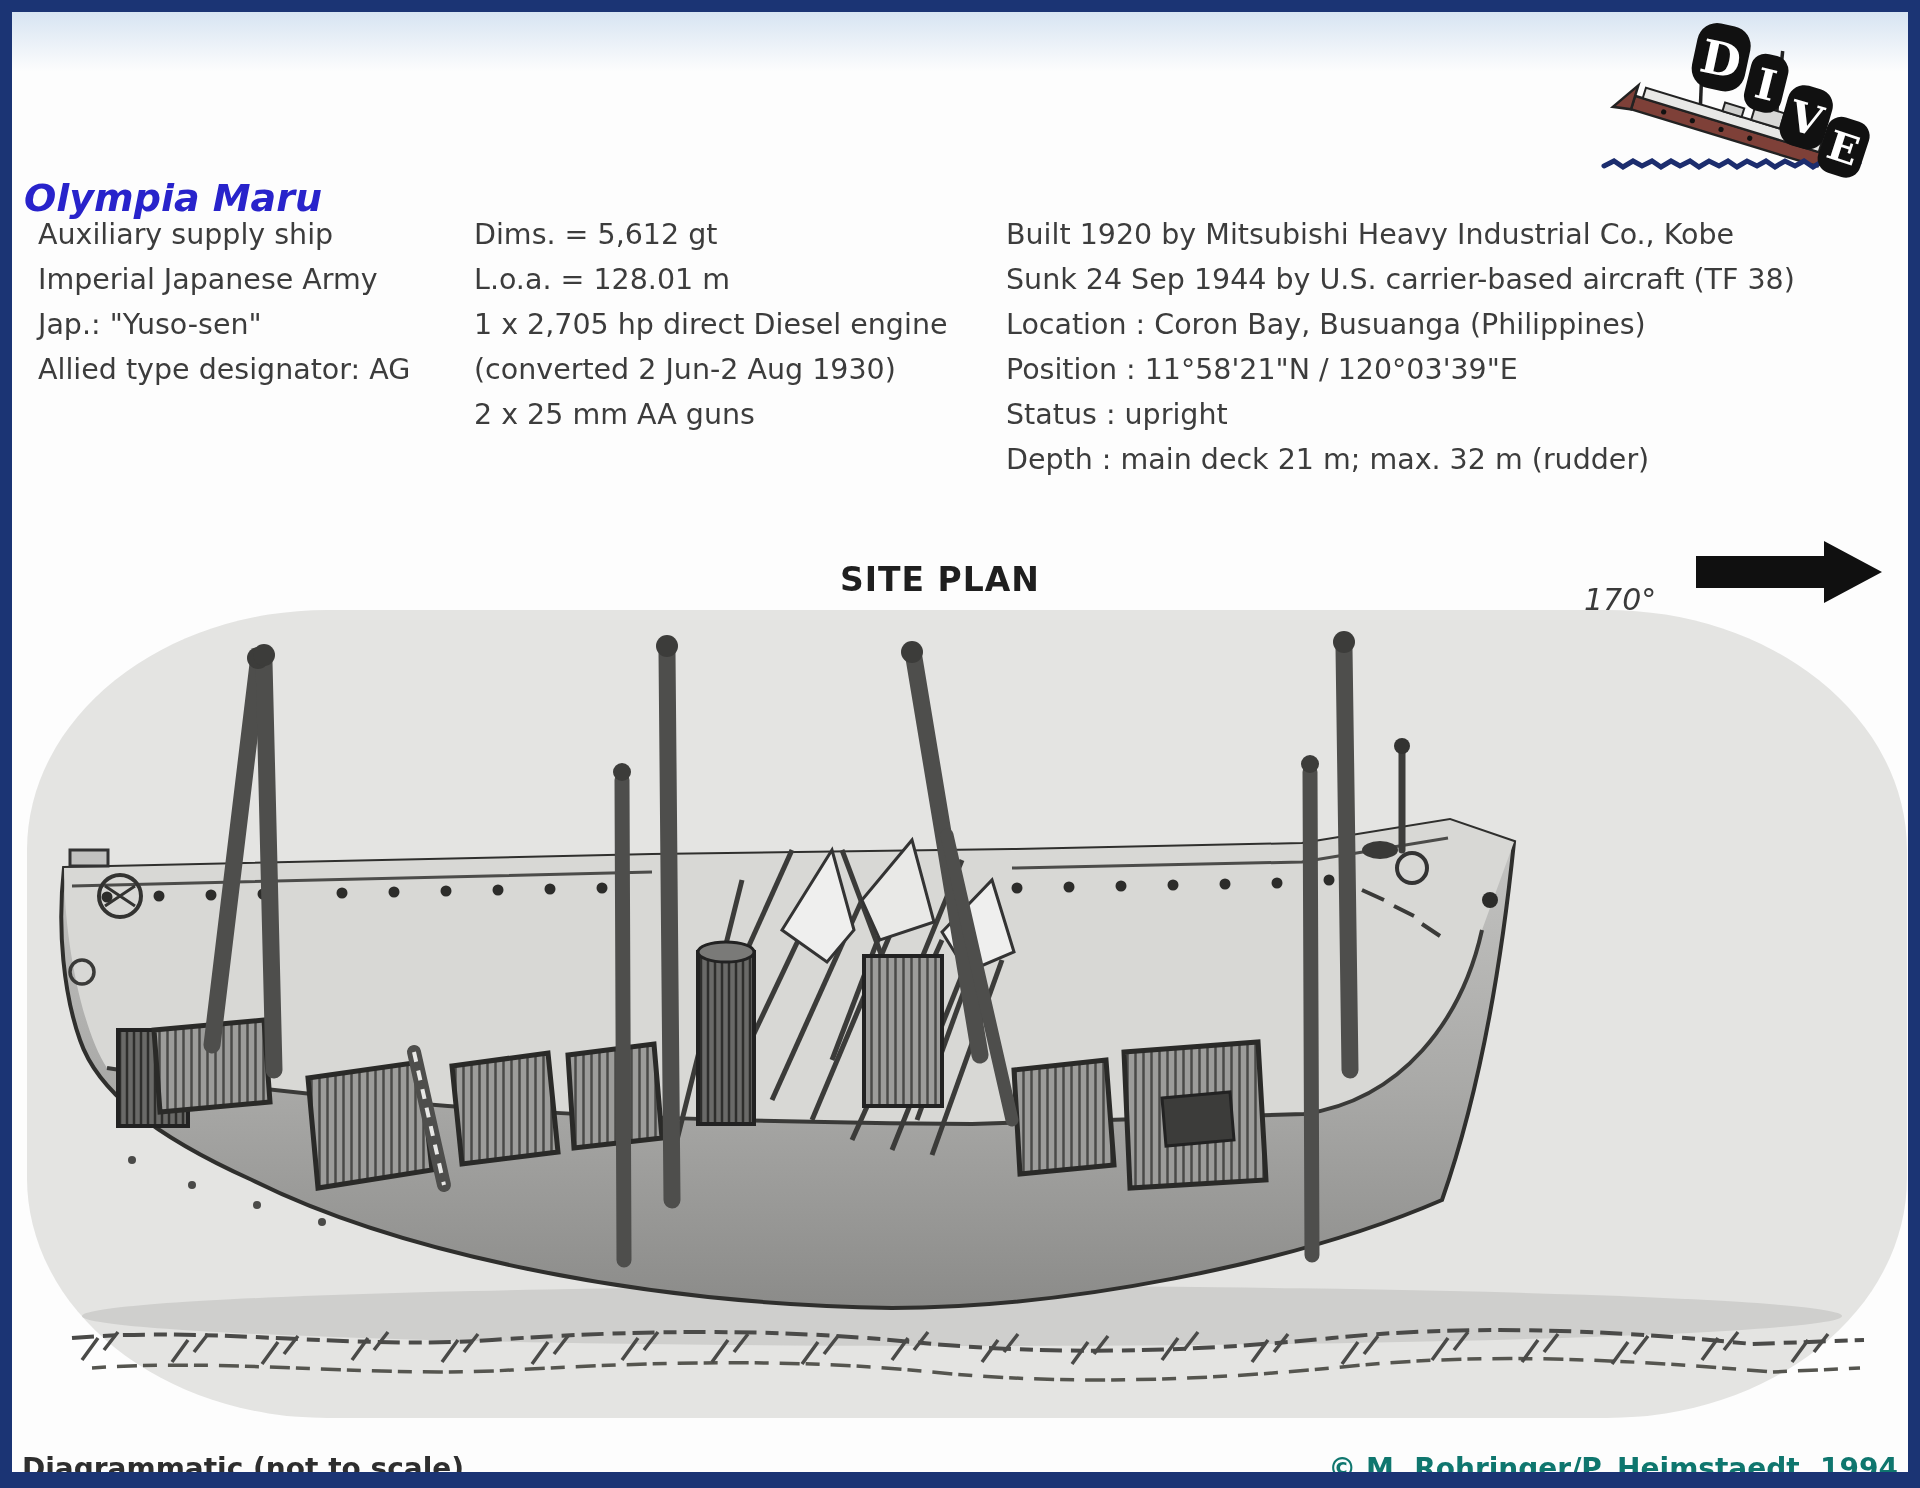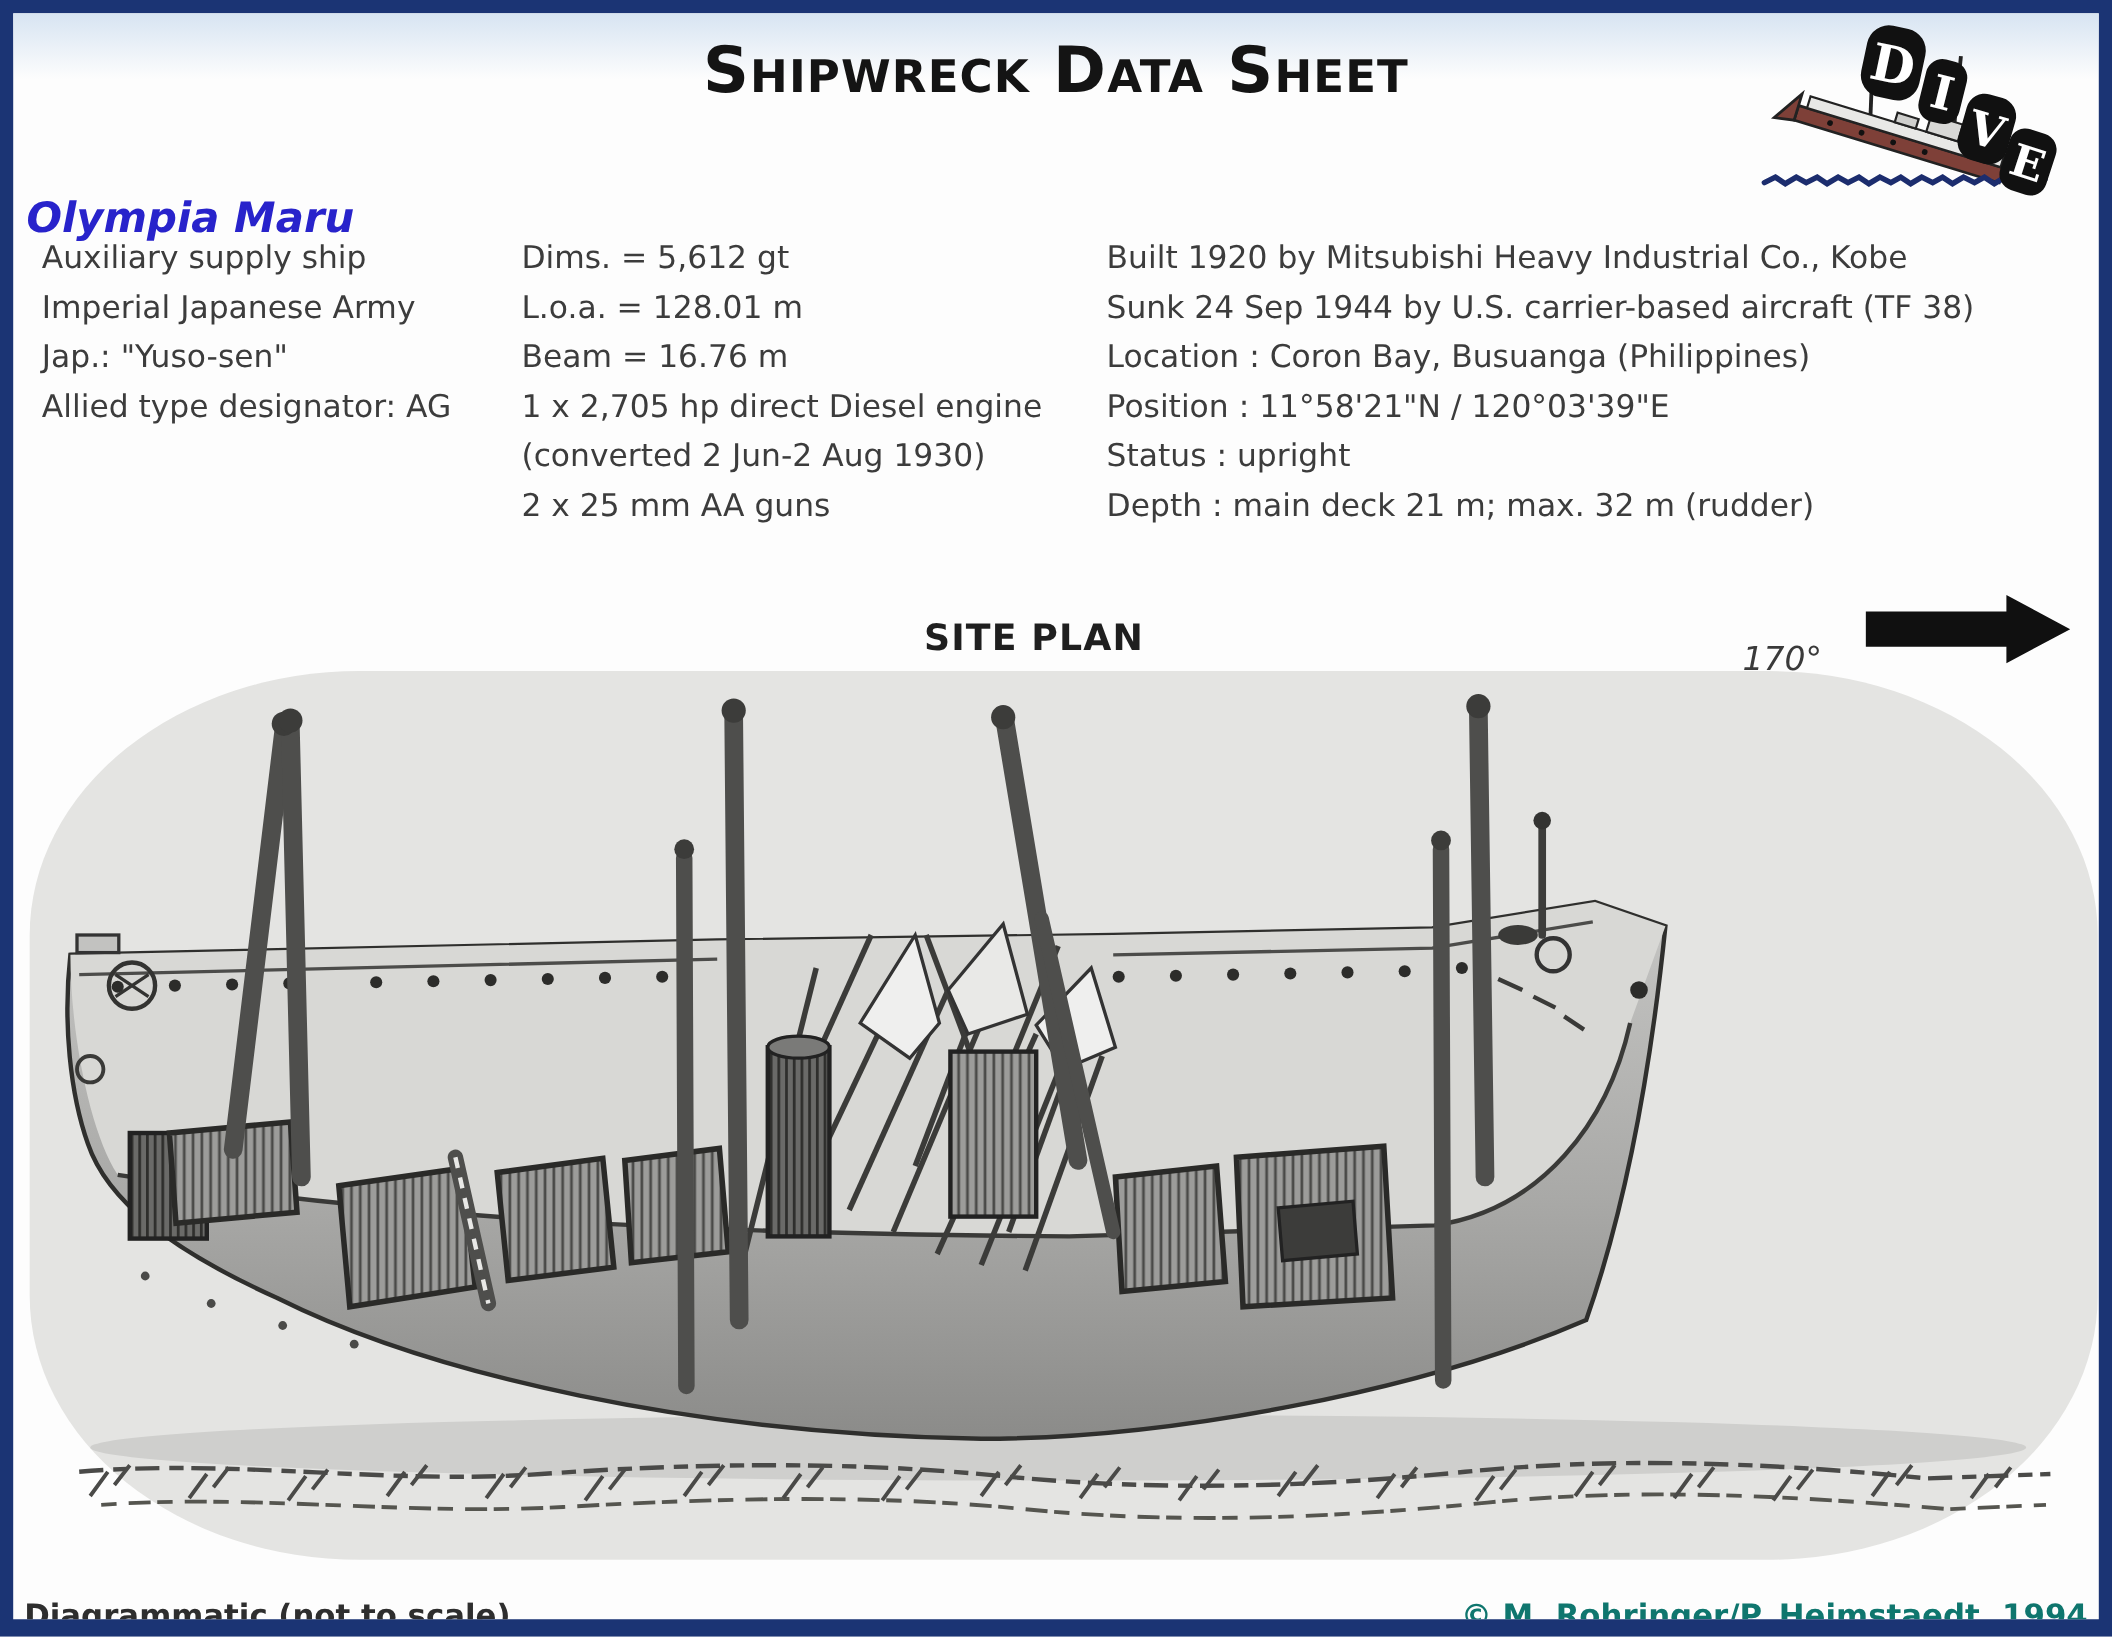--- a/index.html
+++ b/index.html
@@ -61,21 +61,20 @@
     font-size:28px;font-weight:700;color:#0f766e;
   }
 </style>
 </head>
 <body>
 
 <div class="page">
 
   <div class="top-tint"></div>
 
-  <div class="title">Shipwreck Data Sheet</div>
 
   <div class="logo-wrap">
     <svg width="282" height="164" viewBox="0 0 282 164">
 
       <g transform="rotate(17 120 108)">
         <polygon points="30,118 225,118 225,104 30,104" fill="#7e4038" stroke="#222" stroke-width="2.5"></polygon>
         <polygon points="30,118 30,93 12,121" fill="#7e4038" stroke="#222" stroke-width="2.5"></polygon>
         <polygon points="38,104 222,104 222,93 38,93" fill="#e8e8e6" stroke="#222" stroke-width="2"></polygon>
         <rect x="118" y="84" width="20" height="9" fill="#cfcfcd" stroke="#222" stroke-width="2"></rect>
         <rect x="148" y="77" width="30" height="16" fill="#d8d8d6" stroke="#222" stroke-width="2"></rect>
@@ -115,21 +114,20 @@
 
   <div class="info-col col-left">
     <div class="line">Auxiliary supply ship</div>
     <div class="line">Imperial Japanese Army</div>
     <div class="line">Jap.: "Yuso-sen"</div>
     <div class="line">Allied type designator: AG</div>
   </div>
   <div class="info-col col-mid">
     <div class="line">Dims. = 5,612 gt</div>
     <div class="line">L.o.a. = 128.01 m</div>
-    <div class="line">Beam = 16.76 m</div>
     <div class="line">1 x 2,705 hp direct Diesel engine</div>
     <div class="line">(converted 2 Jun-2 Aug 1930)</div>
     <div class="line">2 x 25 mm AA guns</div>
   </div>
   <div class="info-col col-right">
     <div class="line">Built 1920 by Mitsubishi Heavy Industrial Co., Kobe</div>
     <div class="line">Sunk 24 Sep 1944 by U.S. carrier-based aircraft (TF 38)</div>
     <div class="line">Location : Coron Bay, Busuanga (Philippines)</div>
     <div class="line">Position : 11°58'21"N / 120°03'39"E</div>
     <div class="line">Status : upright</div>

